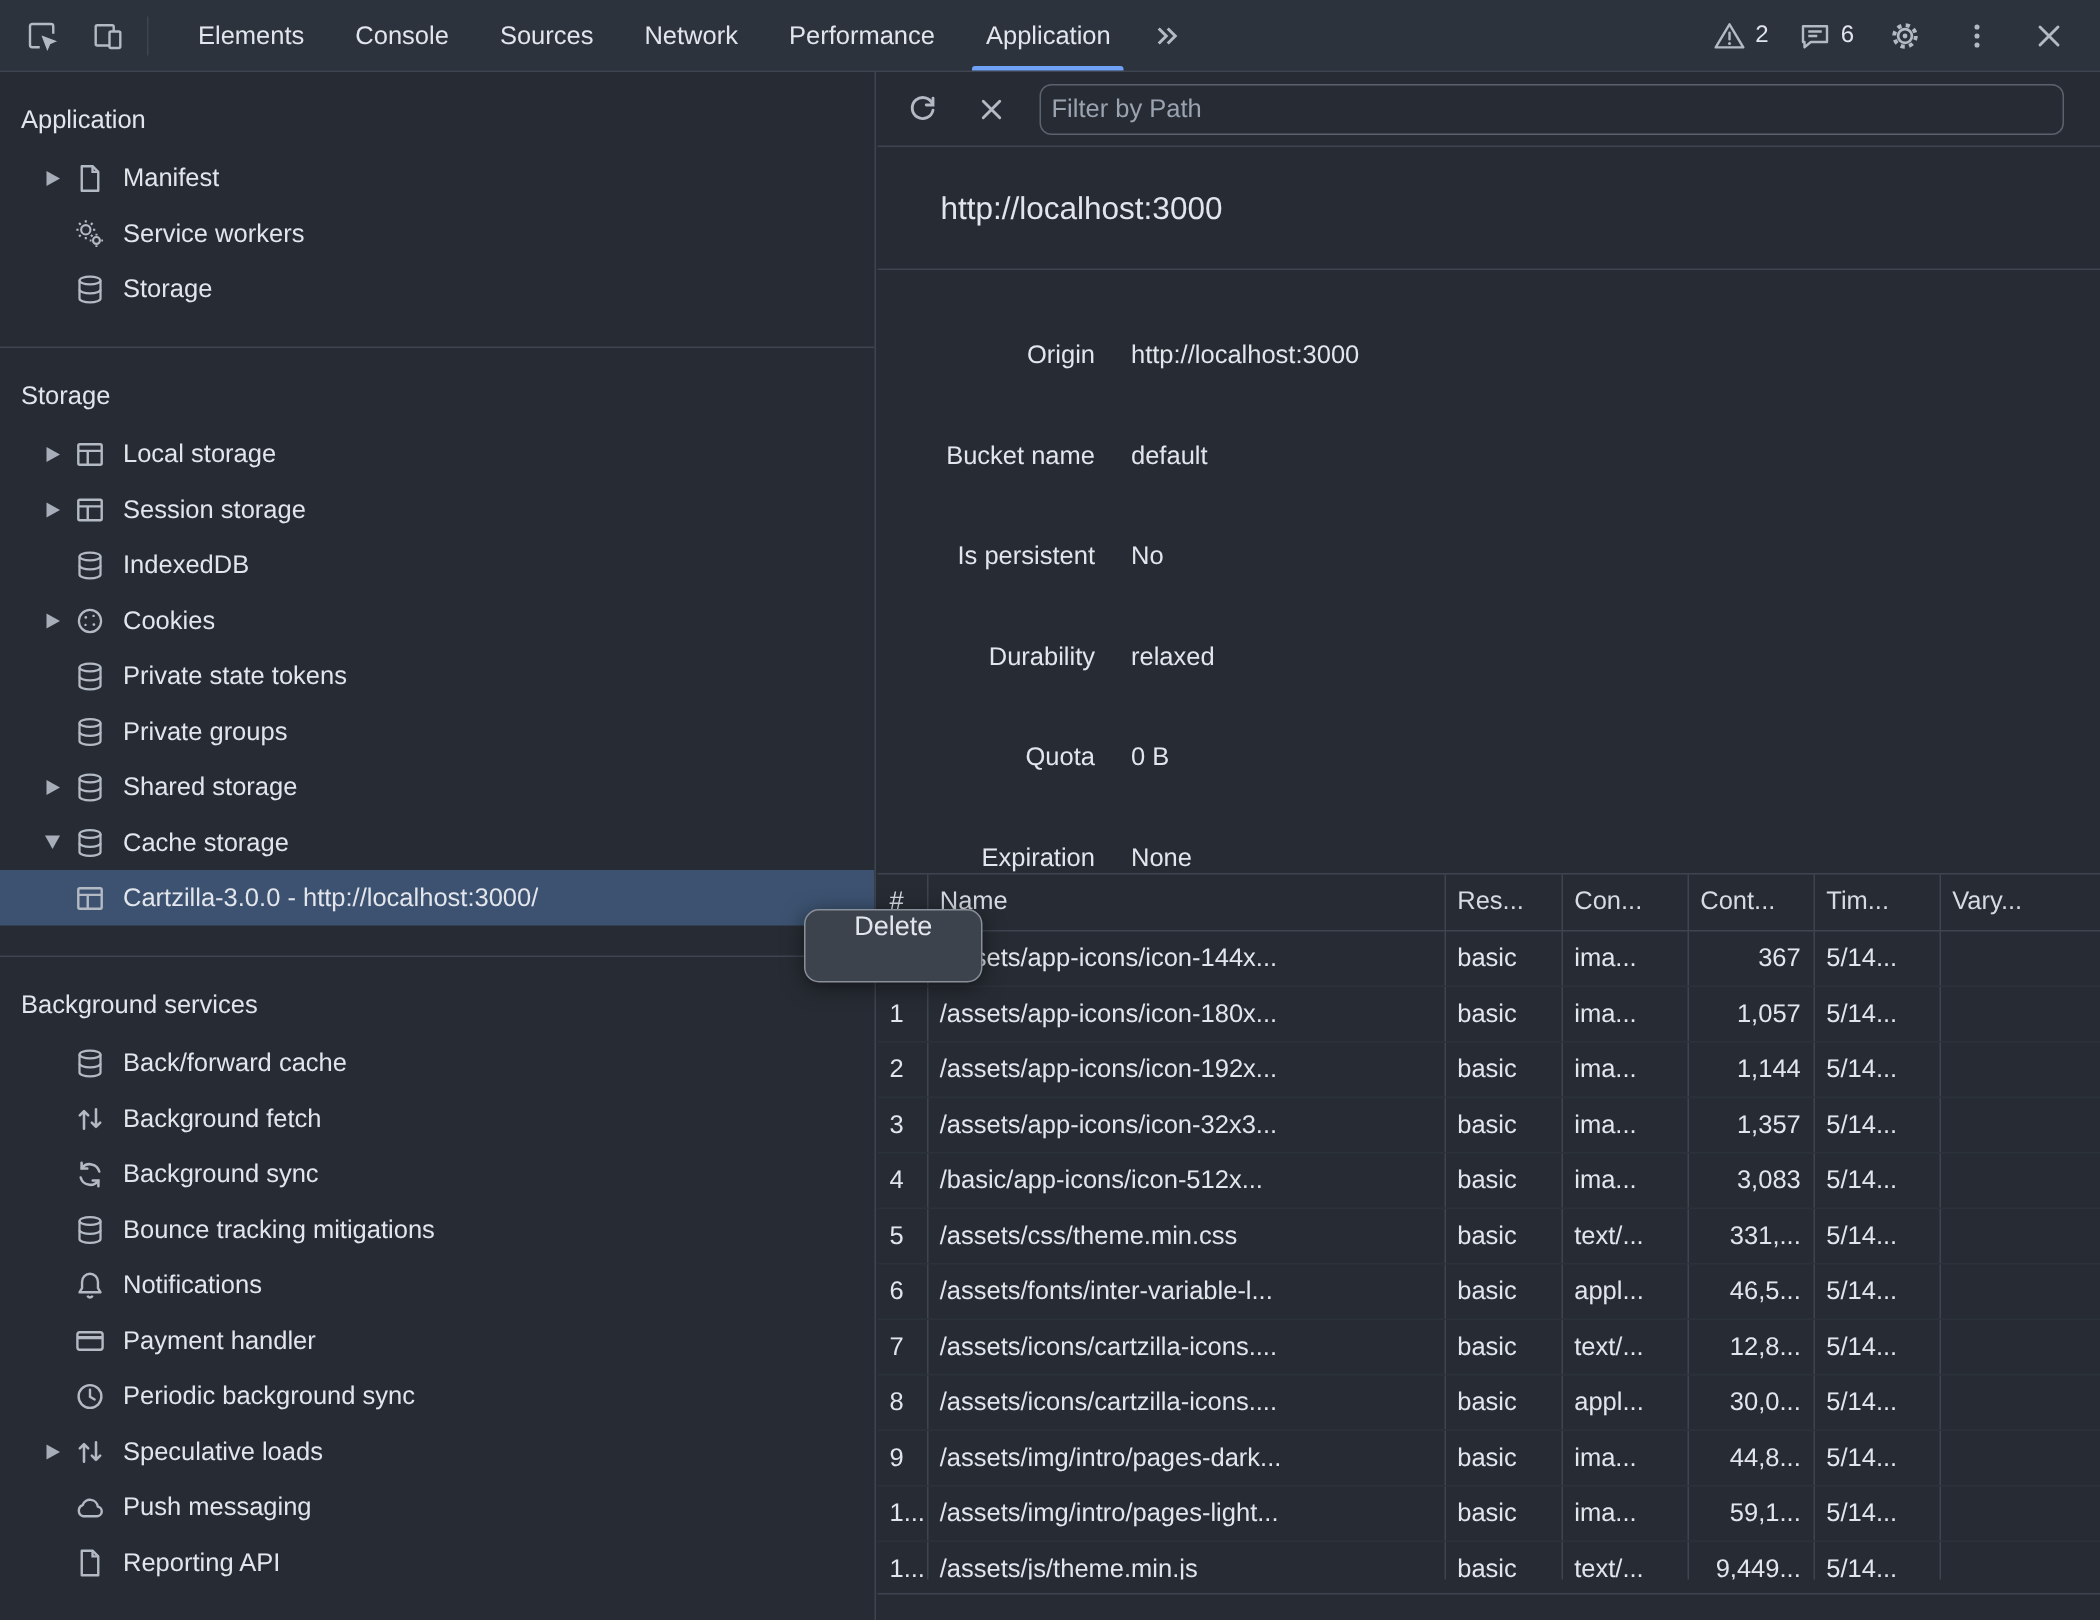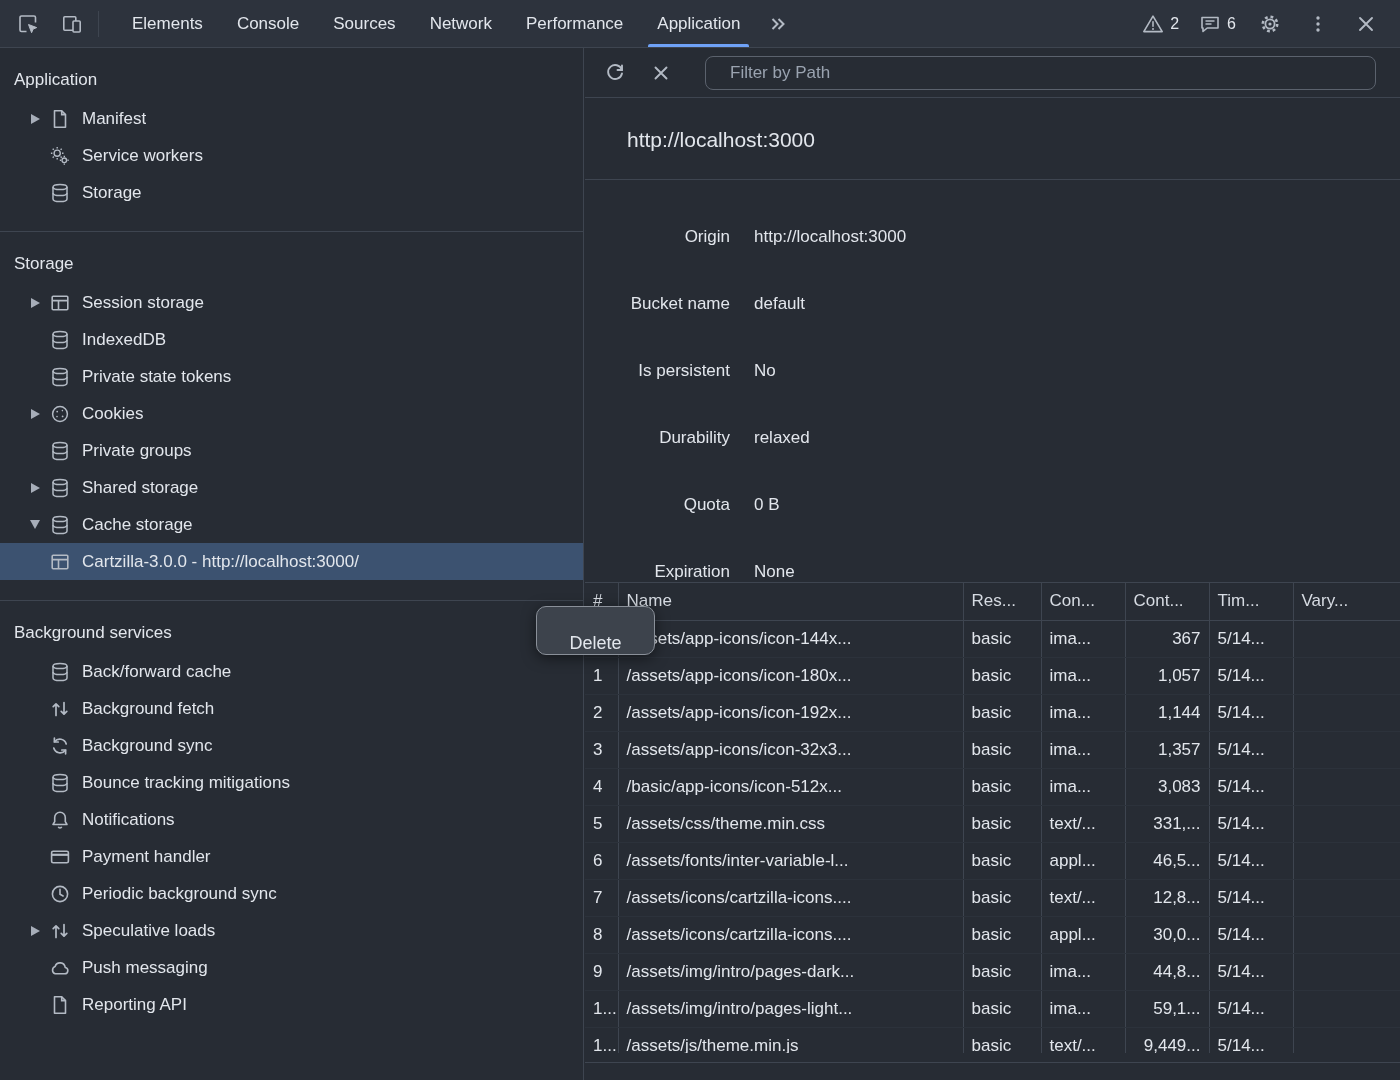--- a/index.html
+++ b/index.html
@@ -55,21 +55,21 @@
   .icon{width:24px;min-width:24px;height:24px;margin:0 10px 0 2px;color:var(--icon);
     display:flex;align-items:center;justify-content:center;}
   .icon svg{width:22px;height:22px;display:block;}
   .label{overflow:hidden;text-overflow:ellipsis;}
 
   
   .panel{position:absolute;top:48px;left:585px;right:0;bottom:0;background:var(--bg);}
   .filterbar{height:50px;display:flex;align-items:center;border-bottom:1px solid var(--border);
     padding:0 24px 0 10px;}
   .filter-input{flex:1;height:34px;background:transparent;border:1px solid #5b626d;border-radius:8px;
-    color:var(--text);font-size:17px;padding:0 24px;margin-left:24px;outline:none;
+    color:var(--text);font-size:17px;padding:0 7px;margin-left:12px;outline:none;
     font-family:"Liberation Sans",sans-serif;}
   .filter-input::placeholder{color:var(--dim);}
   .origin-title{font-size:21px;font-weight:400;padding:30px 0 0 42px;height:82px;
     border-bottom:1px solid var(--border);}
   .meta-row{height:67px;display:flex;align-items:flex-end;font-size:17px;}
   .meta-label{width:145px;text-align:right;}
   .meta-value{margin-left:24px;}
 
   .grid{position:absolute;top:534px;left:0;right:0;height:471px;overflow:hidden;
     border-top:1px solid var(--border);}
@@ -80,21 +80,21 @@
   th{border-bottom:1px solid var(--border);color:#d6dbe2;}
   td{border-bottom:1px solid #2c323b;}
   .col-len{text-align:right;}
   th.col-len{text-align:left;}
 
   .bottom-line{position:absolute;left:0;right:0;top:1014px;border-top:1px solid var(--border);}
 
   
   .context-menu{position:absolute;left:536px;top:606px;min-width:119px;height:49px;z-index:50;
     background:var(--menubg);border:1.5px solid var(--menuborder);border-radius:10px;
-    display:flex;align-items:flex-end;justify-content:center;
+    display:flex;align-items:flex-start;justify-content:center;
     box-shadow:0 3px 14px rgba(0,0,0,.5);}
   .menu-item{font-size:18px;color:var(--text);padding:0 18px;cursor:pointer;}
 </style>
 </head>
 <body>
 
 <div class="app">
 
   <header class="toolbar">
     <div class="tb-left">
@@ -221,56 +221,66 @@
         <div class="section">
           <div class="section-title">Storage</div>
           <div class="tree-item">
             <span class="expander right"></span>
             <span class="icon">
               <svg viewBox="0 0 22 22" fill="none" stroke="currentColor" stroke-width="1.6">
                 <rect x="3.2" y="4.2" width="15.6" height="13.6" rx="1"></rect>
                 <path d="M3.2 8.6h15.6M9.5 8.6v9.2"></path>
               </svg>
             </span>
+            <span class="label">Local storage</span>
+          </div>
+          <div class="tree-item">
+            <span class="expander right"></span>
+            <span class="icon">
+              <svg viewBox="0 0 22 22" fill="none" stroke="currentColor" stroke-width="1.6">
+                <rect x="3.2" y="4.2" width="15.6" height="13.6" rx="1"></rect>
+                <path d="M3.2 8.6h15.6M9.5 8.6v9.2"></path>
+              </svg>
+            </span>
             <span class="label">Session storage</span>
           </div>
           <div class="tree-item">
             <span class="expander"></span>
             <span class="icon">
               <svg viewBox="0 0 22 22" fill="none" stroke="currentColor" stroke-width="1.5">
                 <ellipse cx="11" cy="5" rx="7" ry="2.6"></ellipse>
                 <path d="M4 5v12c0 1.45 3.1 2.6 7 2.6s7-1.15 7-2.6V5"></path>
                 <path d="M4 11c0 1.45 3.1 2.6 7 2.6s7-1.15 7-2.6"></path>
               </svg>
             </span>
             <span class="label">IndexedDB</span>
-          </div>
-          <div class="tree-item">
-            <span class="expander"></span>
-            <span class="icon">
-              <svg viewBox="0 0 22 22" fill="none" stroke="currentColor" stroke-width="1.5">
-                <ellipse cx="11" cy="5" rx="7" ry="2.6"></ellipse>
-                <path d="M4 5v12c0 1.45 3.1 2.6 7 2.6s7-1.15 7-2.6V5"></path>
-                <path d="M4 11c0 1.45 3.1 2.6 7 2.6s7-1.15 7-2.6"></path>
-              </svg>
-            </span>
-            <span class="label">Private state tokens</span>
           </div>
           <div class="tree-item">
             <span class="expander right"></span>
             <span class="icon">
               <svg viewBox="0 0 22 22" fill="none" stroke="currentColor" stroke-width="1.5">
                 <circle cx="11" cy="11" r="7.4"></circle>
                 <circle cx="8.2" cy="8.6" r="0.9" fill="currentColor" stroke="none"></circle>
                 <circle cx="13.4" cy="7.6" r="0.8" fill="currentColor" stroke="none"></circle>
                 <circle cx="13.6" cy="13.4" r="0.9" fill="currentColor" stroke="none"></circle>
                 <circle cx="8" cy="13.6" r="0.8" fill="currentColor" stroke="none"></circle>
               </svg>
             </span>
             <span class="label">Cookies</span>
+          </div>
+          <div class="tree-item">
+            <span class="expander"></span>
+            <span class="icon">
+              <svg viewBox="0 0 22 22" fill="none" stroke="currentColor" stroke-width="1.5">
+                <ellipse cx="11" cy="5" rx="7" ry="2.6"></ellipse>
+                <path d="M4 5v12c0 1.45 3.1 2.6 7 2.6s7-1.15 7-2.6V5"></path>
+                <path d="M4 11c0 1.45 3.1 2.6 7 2.6s7-1.15 7-2.6"></path>
+              </svg>
+            </span>
+            <span class="label">Private state tokens</span>
           </div>
           <div class="tree-item">
             <span class="expander"></span>
             <span class="icon">
               <svg viewBox="0 0 22 22" fill="none" stroke="currentColor" stroke-width="1.5">
                 <ellipse cx="11" cy="5" rx="7" ry="2.6"></ellipse>
                 <path d="M4 5v12c0 1.45 3.1 2.6 7 2.6s7-1.15 7-2.6V5"></path>
                 <path d="M4 11c0 1.45 3.1 2.6 7 2.6s7-1.15 7-2.6"></path>
               </svg>
             </span>

